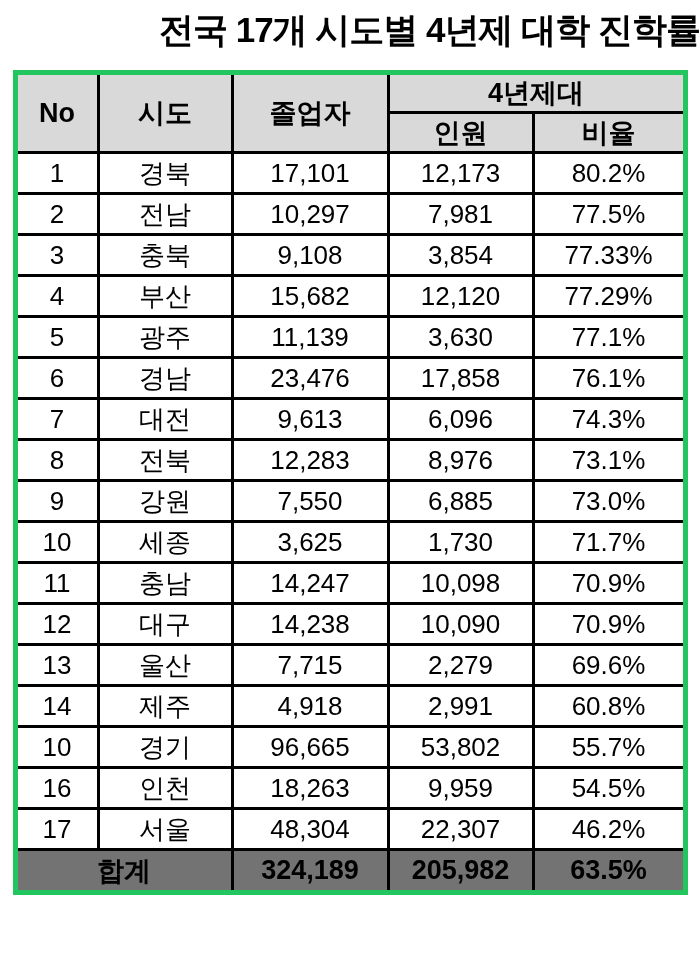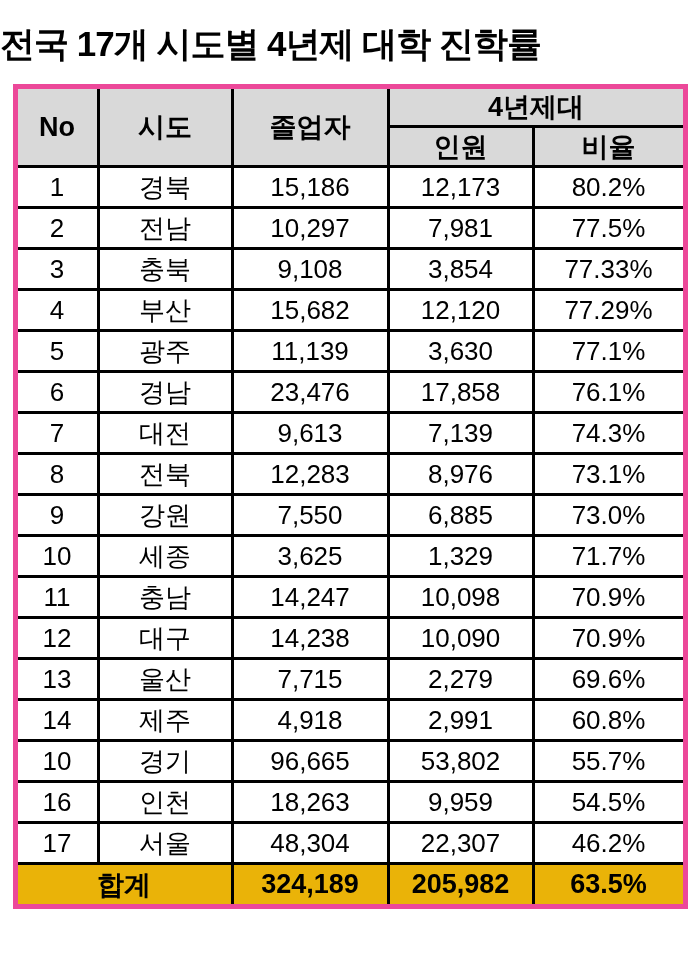--- a/index.html
+++ b/index.html
@@ -4,33 +4,33 @@
 <style>
   * { margin: 0; padding: 0; box-sizing: border-box; }
   html, body {
     width: 700px; height: 970px;
     background: #ffffff;
     color: #000000;
     font-family: "Liberation Sans", sans-serif;
     overflow: hidden;
   }
   .title {
-    text-align: left;
+    text-align: right;
     font-size: 35px;
     font-weight: 800;
     letter-spacing: -1px;
-    margin: 21px 0 11px 0;
+    margin: 7px 0 11px 0;
     white-space: nowrap;
   }
   table.main {
     width: 670px;
     margin: 16px auto;
     border-collapse: collapse;
     table-layout: fixed;
-    border: 5px solid #ec4899;
+    border: 5px solid #22c55e;
   }
   th, td {
     border: 3px solid #000000;
     text-align: center;
     vertical-align: middle;
     overflow: hidden;
     white-space: nowrap;
   }
   thead th {
     background: #d9d9d9;
@@ -39,21 +39,21 @@
     height: 40px;
   }
   tbody td {
     background: #ffffff;
     font-size: 26px;
     font-weight: 400;
     height: 41px;
   }
   td.c-ratio { font-weight: 400; }
   tfoot td {
-    background: #eab308;
+    background: #737373;
     font-size: 27px;
     font-weight: 700;
     height: 43px;
   }
 </style>
 </head>
 <body>
 
 <div class="title">전국 17개 시도별 4년제 대학 진학률</div>
 
@@ -74,21 +74,21 @@
     </tr>
     <tr>
       <th>인원</th>
       <th>비율</th>
     </tr>
   </thead>
   <tbody>
       <tr>
         <td>1</td>
         <td>경북</td>
-        <td>15,186</td>
+        <td>17,101</td>
         <td>12,173</td>
         <td class="c-ratio">80.2%</td>
       </tr>
       <tr>
         <td>2</td>
         <td>전남</td>
         <td>10,297</td>
         <td>7,981</td>
         <td class="c-ratio">77.5%</td>
       </tr>
@@ -117,42 +117,42 @@
         <td>6</td>
         <td>경남</td>
         <td>23,476</td>
         <td>17,858</td>
         <td class="c-ratio">76.1%</td>
       </tr>
       <tr>
         <td>7</td>
         <td>대전</td>
         <td>9,613</td>
-        <td>7,139</td>
+        <td>6,096</td>
         <td class="c-ratio">74.3%</td>
       </tr>
       <tr>
         <td>8</td>
         <td>전북</td>
         <td>12,283</td>
         <td>8,976</td>
         <td class="c-ratio">73.1%</td>
       </tr>
       <tr>
         <td>9</td>
         <td>강원</td>
         <td>7,550</td>
         <td>6,885</td>
         <td class="c-ratio">73.0%</td>
       </tr>
       <tr>
         <td>10</td>
         <td>세종</td>
         <td>3,625</td>
-        <td>1,329</td>
+        <td>1,730</td>
         <td class="c-ratio">71.7%</td>
       </tr>
       <tr>
         <td>11</td>
         <td>충남</td>
         <td>14,247</td>
         <td>10,098</td>
         <td class="c-ratio">70.9%</td>
       </tr>
       <tr>

